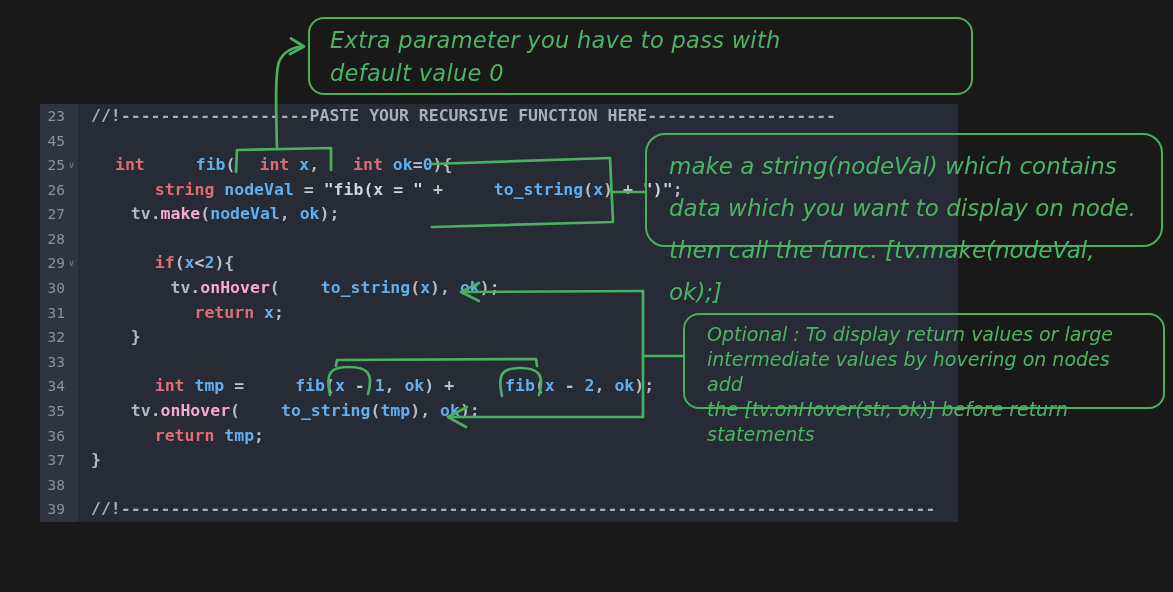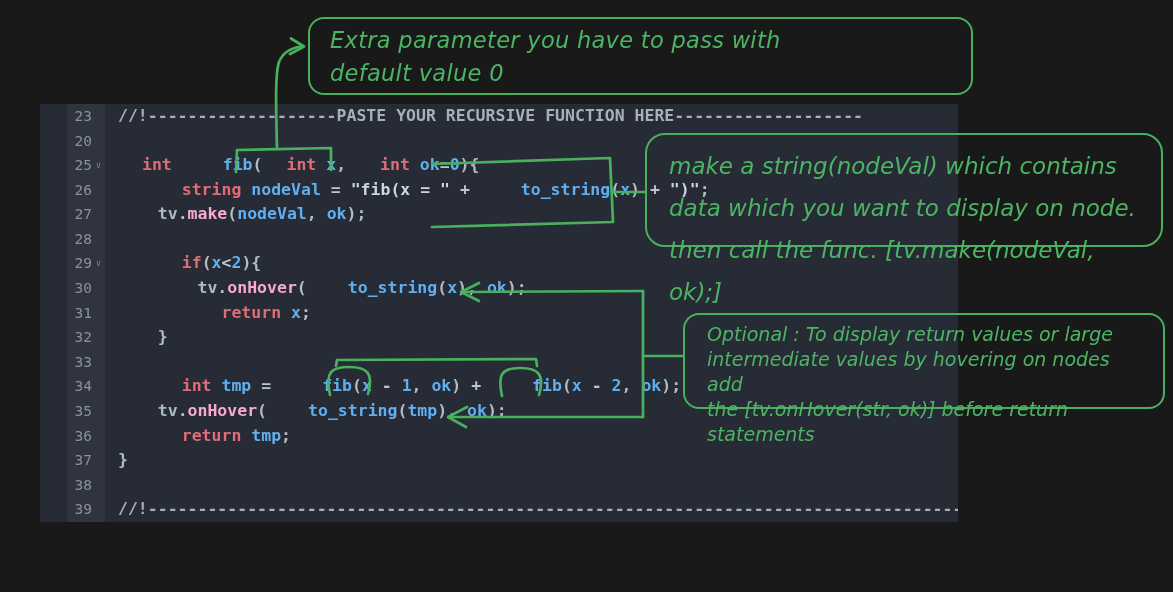--- a/index.html
+++ b/index.html
@@ -15,21 +15,21 @@
   .editor{
     position:absolute;left:40px;top:104px;
     width:918px;height:418px;
     background:#262b36;
     z-index:1;overflow:hidden;
   }
   .code-row{display:flex;height:24.58px;line-height:24.58px;}
   .gutter-cell{
     flex:0 0 38px;width:38px;background:#2f343e;
     font-family:"DejaVu Sans Mono",monospace;font-size:14.5px;
-    color:#8b929c;display:flex;align-items:center;margin-left:27px;
+    color:#8b929c;display:flex;align-items:center;
   }
   .line-number{display:inline-block;width:25px;text-align:right;}
   .fold-chevron{
     display:inline-block;width:13px;text-align:center;
     font-size:9px;color:#79818c;line-height:24.58px;
   }
   .code-cell{
     flex:1;padding-left:13px;white-space:pre;
     font-family:"DejaVu Sans Mono",monospace;
     font-size:16.5px;font-weight:600;color:#abb2bf;
@@ -77,21 +77,21 @@
     <div id="code-lines">
         <div class="code-row">
           <div class="gutter-cell">
             <span class="line-number">23</span>
             <span class="fold-chevron"></span>
           </div>
           <div class="code-cell"><span class="tok cm">//!-------------------PASTE YOUR RECURSIVE FUNCTION HERE-------------------</span></div>
         </div>
         <div class="code-row">
           <div class="gutter-cell">
-            <span class="line-number">20</span>
+            <span class="line-number">45</span>
             <span class="fold-chevron"></span>
           </div>
           <div class="code-cell"></div>
         </div>
         <div class="code-row">
           <div class="gutter-cell">
             <span class="line-number">25</span>
             <span class="fold-chevron">∨</span>
           </div>
           <div class="code-cell"><span class="tok kw">int</span><span class="tok pl"> </span><span class="tok fn">fib</span><span class="tok pu">(</span><span class="tok kw">int</span><span class="tok pl"> </span><span class="tok vr">x</span><span class="tok pu">, </span><span class="tok kw">int</span><span class="tok pl"> </span><span class="tok vr">ok</span><span class="tok op">=</span><span class="tok nu">0</span><span class="tok pu">){</span></div>

